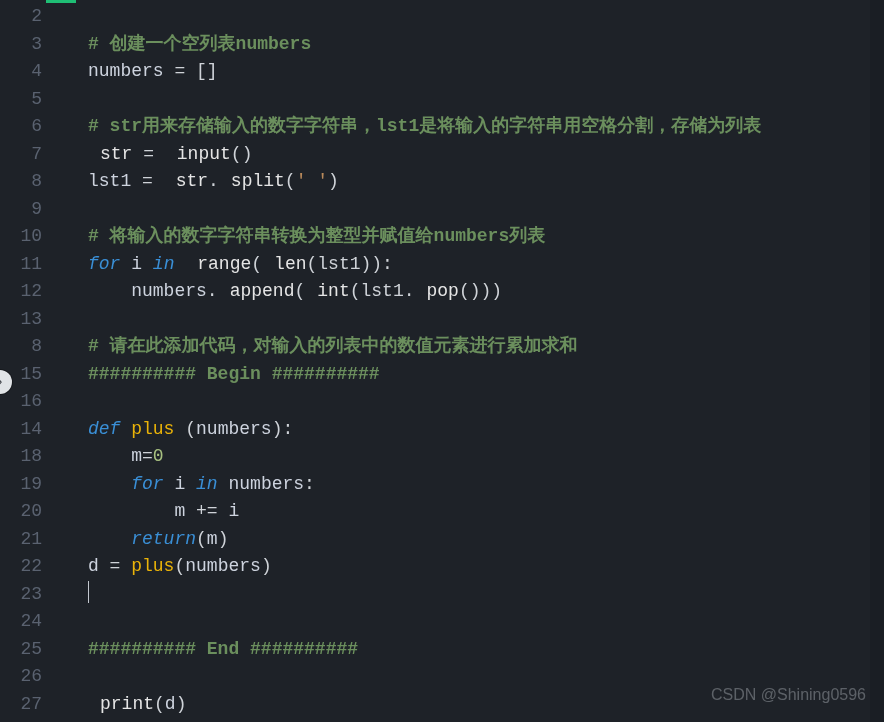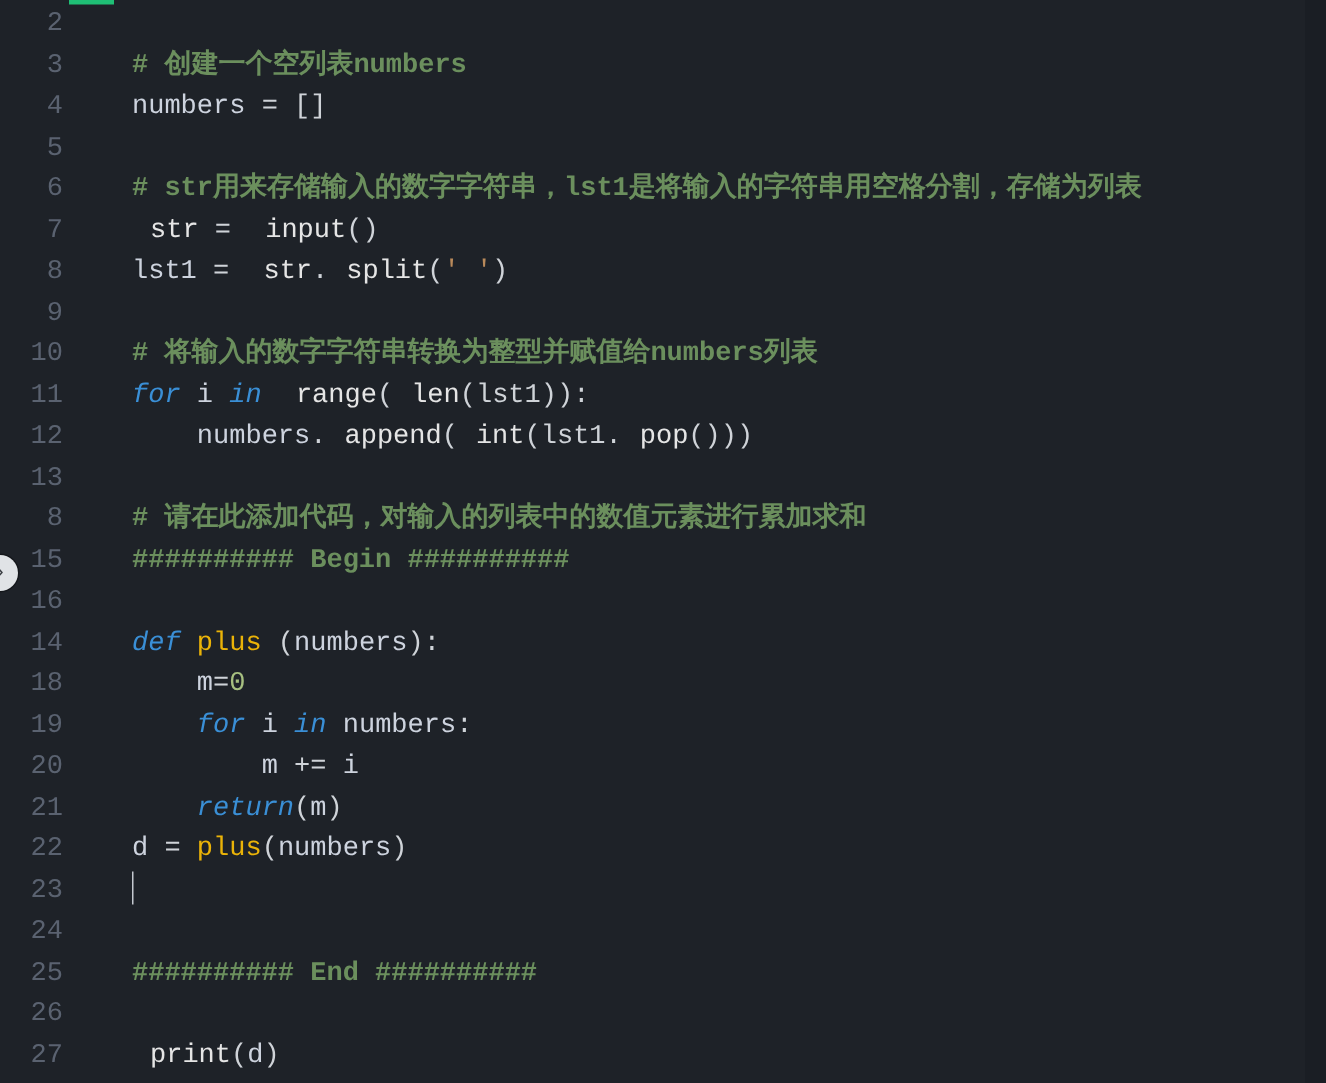--- a/index.html
+++ b/index.html
@@ -148,13 +148,14 @@
   </div>
 
   <div class="code" id="code-area"><div class="code-line"></div><div class="code-line"><span class="cmt"># 创建一个空列表numbers</span></div><div class="code-line"><span class="name">numbers</span><span class="op"> = []</span></div><div class="code-line"></div><div class="code-line"><span class="cmt"># str用来存储输入的数字字符串，lst1是将输入的字符串用空格分割，存储为列表</span></div><div class="code-line"><span class="fn">str</span><span class="op"> = </span><span class="fn">input</span><span class="op">()</span></div><div class="code-line"><span class="name">lst1</span><span class="op"> = </span><span class="fn">str</span><span class="op">.</span><span class="fn">split</span><span class="op">(</span><span class="str">' '</span><span class="op">)</span></div><div class="code-line"></div><div class="code-line"><span class="cmt"># 将输入的数字字符串转换为整型并赋值给numbers列表</span></div><div class="code-line"><span class="kw">for</span><span class="op"> </span><span class="name">i</span><span class="op"> </span><span class="kw">in</span><span class="op"> </span><span class="fn">range</span><span class="op">(</span><span class="fn">len</span><span class="op">(lst1)):</span></div><div class="code-line"><span class="op">    </span><span class="name">numbers</span><span class="op">.</span><span class="fn">append</span><span class="op">(</span><span class="fn">int</span><span class="op">(lst1.</span><span class="fn">pop</span><span class="op">()))</span></div><div class="code-line"></div><div class="code-line"><span class="cmt"># 请在此添加代码，对输入的列表中的数值元素进行累加求和</span></div><div class="code-line"><span class="cmt">########## Begin ##########</span></div><div class="code-line"></div><div class="code-line"><span class="kw">def</span><span class="op"> </span><span class="def">plus</span><span class="op"> (</span><span class="name">numbers</span><span class="op">):</span></div><div class="code-line"><span class="op">    </span><span class="name">m</span><span class="op">=</span><span class="num">0</span></div><div class="code-line"><span class="op">    </span><span class="kw">for</span><span class="op"> </span><span class="name">i</span><span class="op"> </span><span class="kw">in</span><span class="op"> </span><span class="name">numbers</span><span class="op">:</span></div><div class="code-line"><span class="op">        </span><span class="name">m</span><span class="op"> += </span><span class="name">i</span></div><div class="code-line"><span class="op">    </span><span class="kw">return</span><span class="op">(</span><span class="name">m</span><span class="op">)</span></div><div class="code-line"><span class="name">d</span><span class="op"> = </span><span class="def">plus</span><span class="op">(</span><span class="name">numbers</span><span class="op">)</span></div><div class="code-line"><span class="caret"></span></div><div class="code-line"></div><div class="code-line"><span class="cmt">########## End ##########</span></div><div class="code-line"></div><div class="code-line"><span class="fn">print</span><span class="op">(</span><span class="name">d</span><span class="op">)</span></div></div>
 
   <div class="scroll-track"></div>
 
   <div class="side-bubble">
     <span>›</span>
   </div>
 
+  <div class="watermark">CSDN @Shining0596</div>
 </div>
 
 </body></html>

